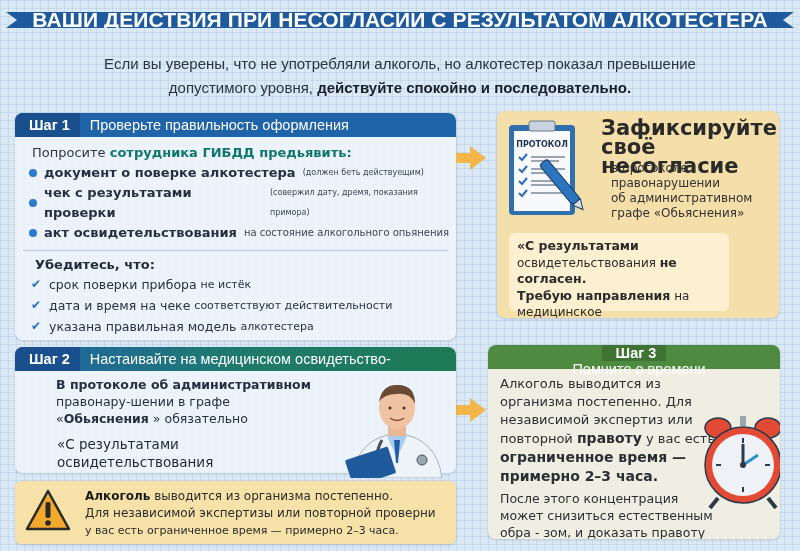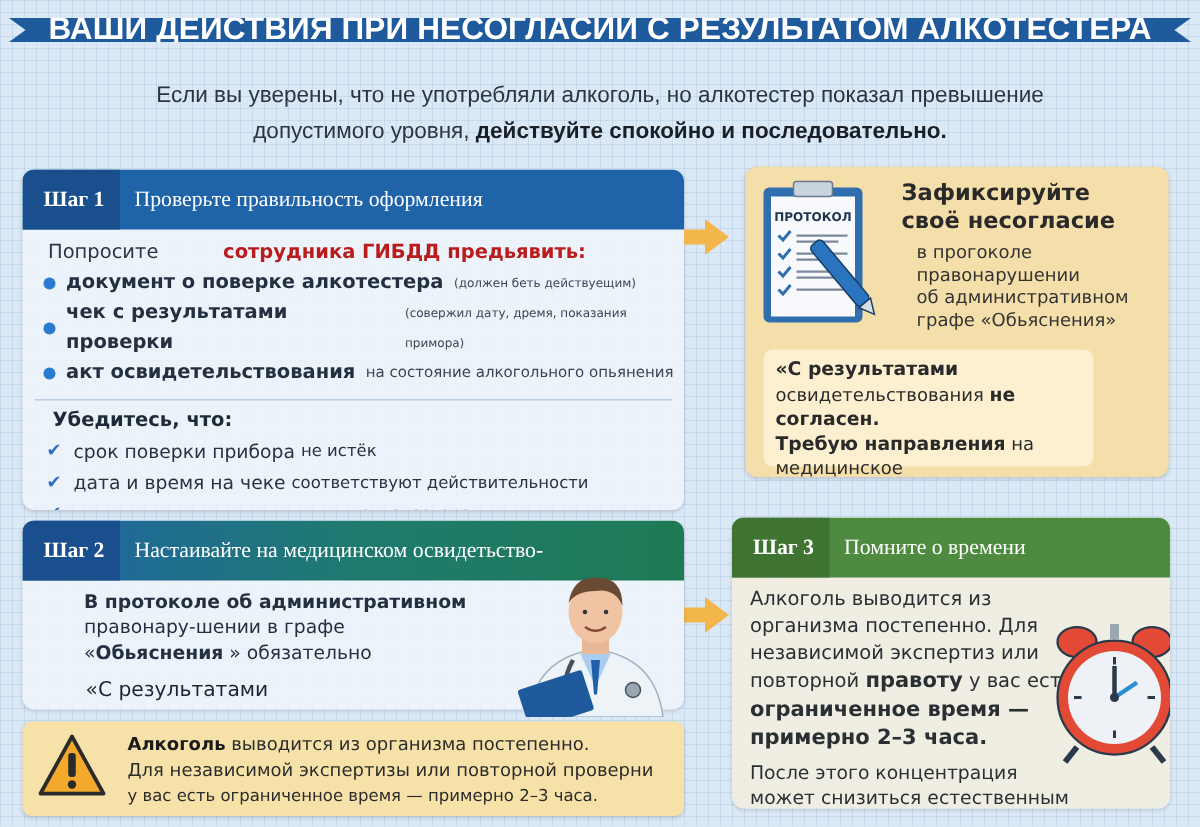--- a/index.html
+++ b/index.html
@@ -29,31 +29,31 @@
     font-family: "Liberation Sans", sans-serif; font-size: 15px; line-height: 24px; color: #2c3440;
   }
   .intro b { color: #1a1f27; }
 
   .panel {
     position: absolute; border-radius: 8px; overflow: hidden;
     background: rgba(240,245,250,0.85);
     box-shadow: 0 1px 3px rgba(0,0,0,0.15);
   }
   .panel-header {
-    height: 40px; display: flex; align-items: center; color: #fff;
-    font-family: Liberation Serif, serif; font-size: 14.5px;
+    height: 24px; display: flex; align-items: center; color: #fff;
+    font-family: Liberation Sans, sans-serif; font-size: 14.5px;
   }
   .step-tag { font-weight: bold; padding: 0 10px 0 14px; height: 100%; display: flex; align-items: center; }
   .step-title { padding-left: 10px; height: 100%; display: flex; align-items: center; flex: 1; }
 
   #step1 { left: 15px; top: 113px; width: 441px; height: 227px; }
   #step1 .panel-header { background: #1f63a8; }
   #step1 .step-tag { background: #184f8c; }
   .lead { font-size: 13px; padding: 8px 0 0 17px; color: #2b3644; }
-  .lead b { color: #b91c1c; margin-left: 39px; }
+  .lead b { color: #0f766e; }
   .bullets { list-style: none; padding: 3px 0 0 14px; }
   .bullets li { font-size: 12px; line-height: 20px; display: flex; align-items: center; color: #243040; }
   .bullets li .dot { width: 8px; height: 8px; border-radius: 50%; background: #2a7ad0; margin-right: 7px; flex: none; }
   .bullets li b { font-size: 13px; margin-right: 4px; }
   .bullets li small { font-size: 8px; color: #3a4552; margin-left: 3px; }
   .divider { height: 1px; background: #b9cbe0; margin: 7px 8px 0 8px; }
   .checks { list-style: none; padding: 2px 0 0 16px; }
   .checks li { font-size: 12.5px; line-height: 21px; display: flex; align-items: center; color: #273342; }
   .checks li .chk { color: #2a6fc9; font-size: 12px; margin-right: 6px; width: 12px; }
   .checks-title { font-size: 13px; padding: 6px 0 0 20px; font-weight: bold; color: #1e2a38; }
@@ -64,31 +64,31 @@
   .s2-lead { font-size: 12.5px; line-height: 17px; padding: 5px 140px 0 17px; color: #243040; margin-left: 24px; }
   .s2-quote { font-size: 13.5px; line-height: 18px; padding: 8px 120px 0 42px; color: #1d2734; }
 
   #warn { left: 15px; top: 481px; width: 441px; height: 63px; border-radius: 6px; background: #f6e2a8; }
   .warn-icon { position: absolute; left: 10px; top: 8px; width: 46px; height: 42px; }
   .warn-text { position: absolute; left: 70px; top: 7px; font-size: 12px; line-height: 17px; color: #2b2b2b; }
   .warn-text b { color: #1a1a1a; }
 
   #record { left: 497px; top: 111px; width: 282px; height: 207px; background: #f4deaa; border-radius: 8px; }
   .clipboard { position: absolute; left: 10px; top: 8px; width: 82px; height: 100px; }
-  .rec-title { position: absolute; left: 104px; top: 8px; font-size: 15px; line-height: 19px; font-weight: bold; color: #2a2a2a; }
+  .rec-title { position: absolute; left: 104px; top: 8px; font-size: 21px; line-height: 19px; font-weight: bold; color: #2a2a2a; }
   .rec-body { position: absolute; left: 114px; top: 50px; font-size: 12px; line-height: 15px; color: #333; }
   .rec-quote {
     position: absolute; left: 12px; top: 122px; width: 220px; height: 78px;
     background: rgba(255,248,225,0.7); border-radius: 6px;
     font-size: 12px; line-height: 16.5px; padding: 5px 8px; color: #2a2a2a;
   }
   .rec-quote b { font-size: 12.5px; }
 
   #step3 { left: 488px; top: 345px; width: 292px; height: 194px; background: rgba(242,238,224,0.9); }
-  #step3 .panel-header { background: #4e8a3f; }
+  #step3 .panel-header { background: #4e8a3f; flex-direction: column; }
   #step3 .step-tag { background: #3e7331; }
   .s3-body { padding: 6px 0 0 12px; font-size: 13px; line-height: 18px; color: #2a2f33; width: 240px; }
   .s3-body b { font-size: 14px; }
   .s3-after { padding: 4px 0 0 12px; font-size: 12.5px; line-height: 17px; color: #2a2f33; width: 230px; }
   .clock { position: absolute; right: -8px; top: 65px; width: 90px; height: 100px; }
 
   .arrow { position: absolute; width: 0; height: 0; border-top: 12px solid transparent; border-bottom: 12px solid transparent; border-left: 16px solid #f3b64b; }
   .arrow-bar { position: absolute; height: 10px; background: #f3b64b; }
   #doctor { position: absolute; left: 342px; top: 378px; width: 110px; height: 100px; }
 </style>

